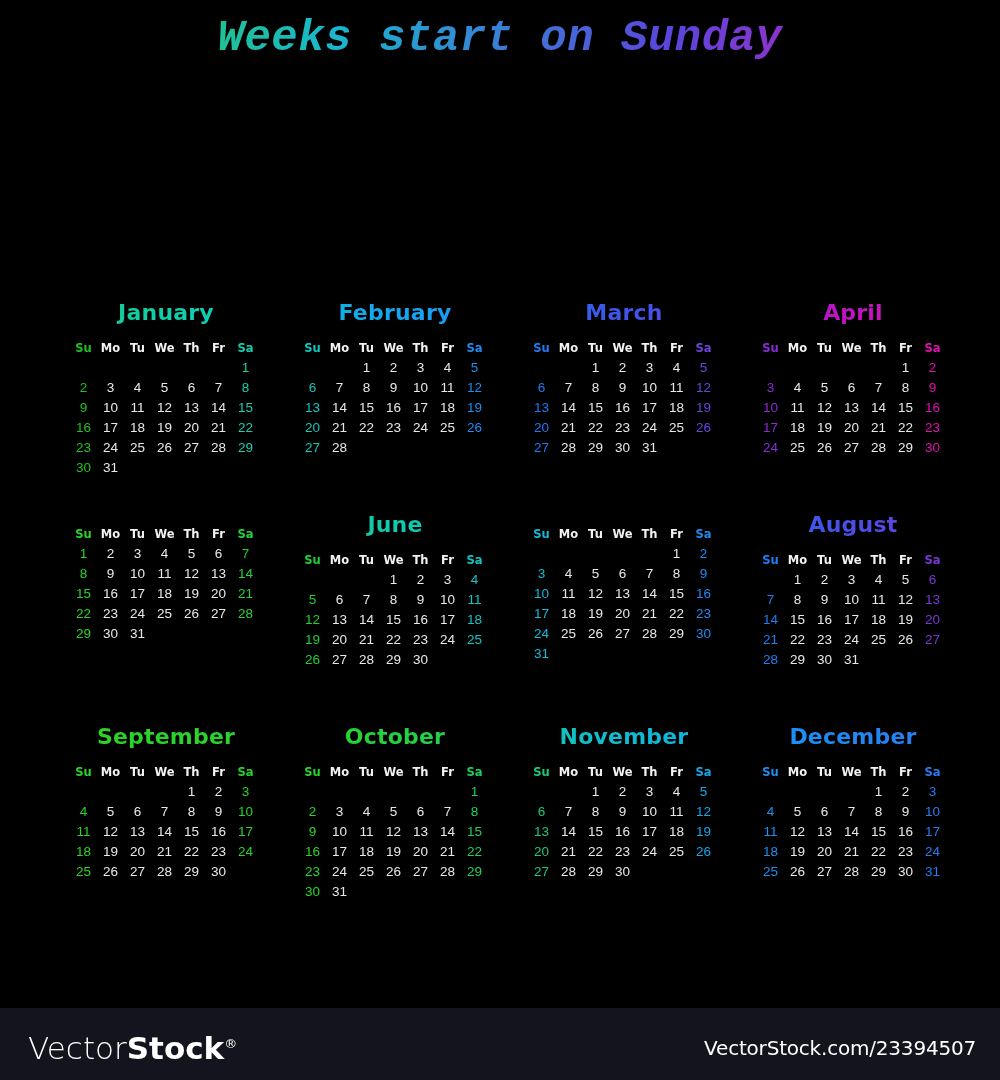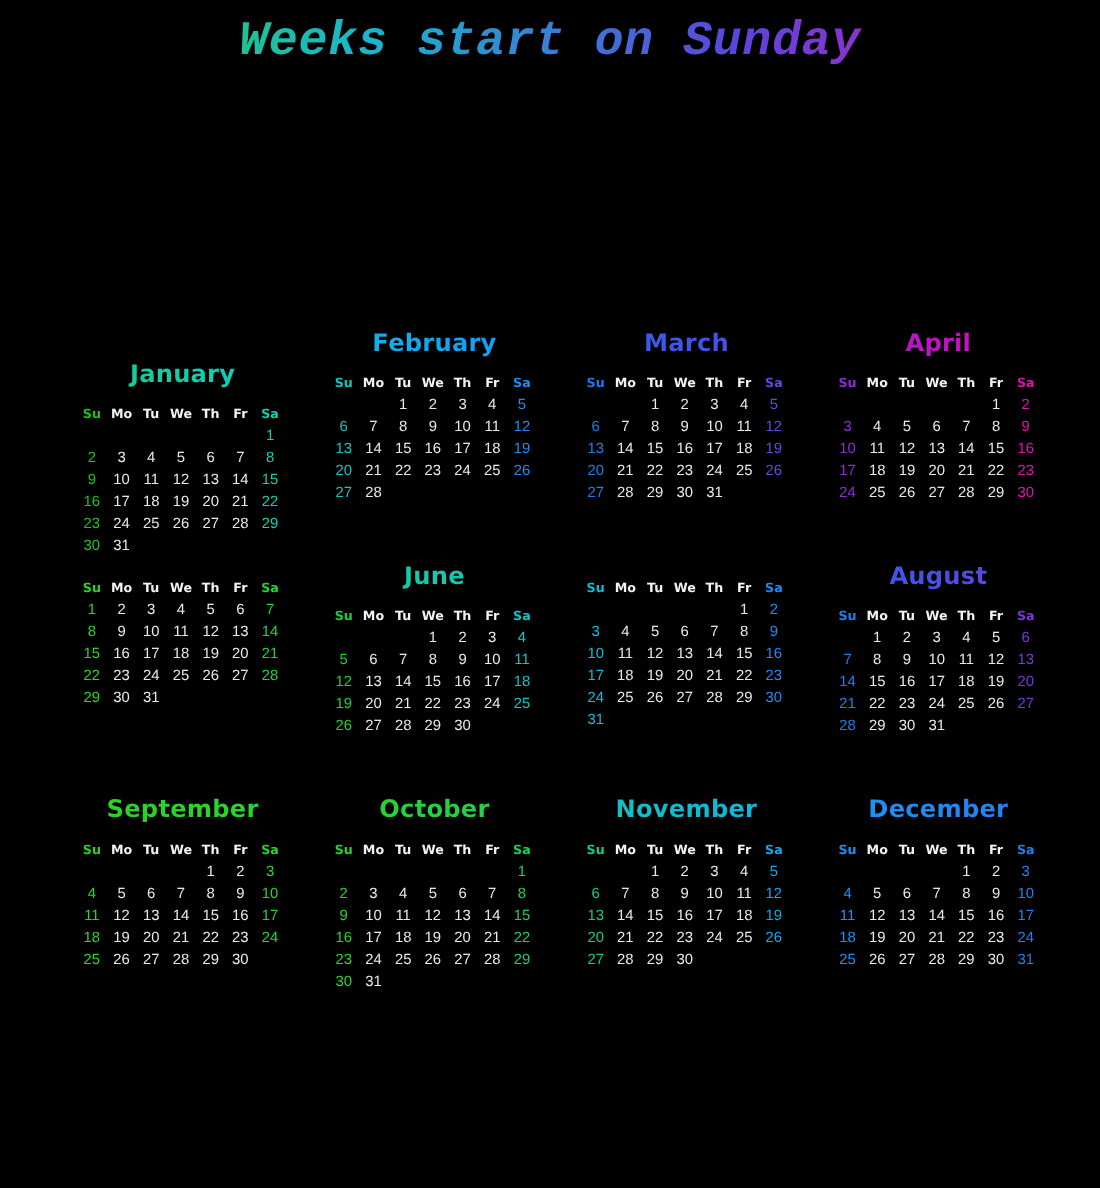--- a/index.html
+++ b/index.html
@@ -181,21 +181,21 @@
 <body style="background: rgb(0, 0, 0);">
 
 <div id="poster" style="background: rgb(0, 0, 0);">
 
   <div class="header">
     <div class="subtitle" style="background-image: linear-gradient(96deg, rgb(43, 212, 42), rgb(25, 183, 205), rgb(90, 70, 220), rgb(230, 18, 176)); font-family: Liberation Mono, monospace;">Weeks start on Sunday</div>
   </div>
 
   <div class="months" id="months-container">
       <div class="month">
-        <div class="month-name" style="background-image: linear-gradient(95deg, rgb(23, 201, 138), rgb(16, 207, 169), rgb(10, 208, 192)); margin-top: 28px;">January</div>
+        <div class="month-name" style="background-image: linear-gradient(95deg, rgb(23, 201, 138), rgb(16, 207, 169), rgb(10, 208, 192));">January</div>
         <div class="daygrid">
           <div class="dow" style="color: rgb(30, 194, 30);">Su</div>
           <div class="dow" style="color: rgb(242, 242, 242);">Mo</div>
           <div class="dow" style="color: rgb(242, 242, 242);">Tu</div>
           <div class="dow" style="color: rgb(242, 242, 242);">We</div>
           <div class="dow" style="color: rgb(242, 242, 242);">Th</div>
           <div class="dow" style="color: rgb(242, 242, 242);">Fr</div>
           <div class="dow" style="color: rgb(21, 207, 174);">Sa</div>
           <div class="cell empty"></div>
           <div class="cell empty"></div>
@@ -828,14 +828,20 @@
           <div class="cell empty"></div>
           <div class="cell empty"></div>
           <div class="cell empty"></div>
           <div class="cell empty"></div>
           <div class="cell empty"></div>
           <div class="cell empty"></div>
         </div>
       </div>
     </div>
 
+  <div class="footer" style="background: rgb(20, 20, 31);">
+    <div class="vs-logo">
+      <span class="vs-light">Vector</span><span class="vs-bold">Stock</span><span class="vs-reg">®</span>
+    </div>
+    <div class="vs-url">VectorStock.com/23394507</div>
+  </div>
 
 </div>
 
 </body></html>

